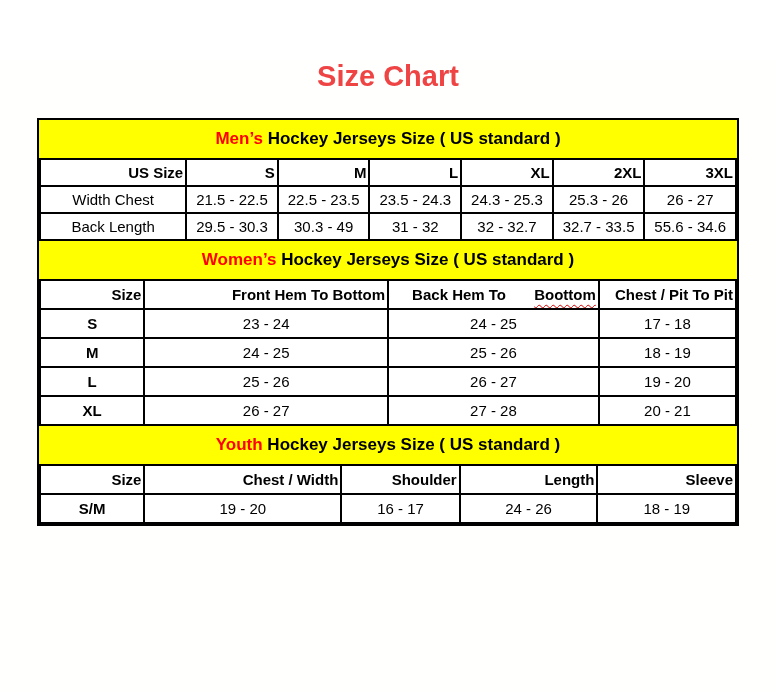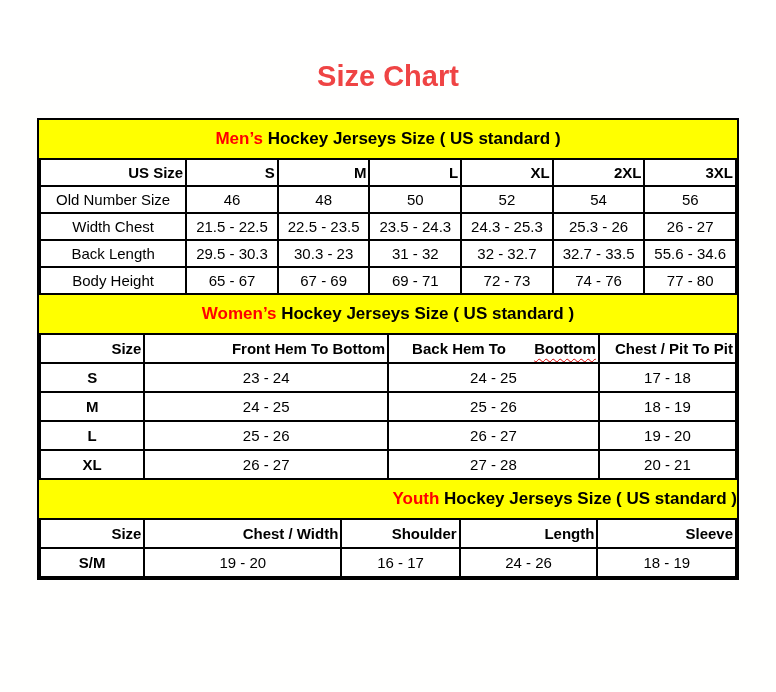--- a/index.html
+++ b/index.html
@@ -83,54 +83,36 @@
             <th>S</th>
             <th>M</th>
             <th>L</th>
             <th>XL</th>
             <th>2XL</th>
             <th>3XL</th>
           </tr>
         </thead>
         <tbody>
           <tr>
-            <td class="rowlabel">Old Number Size</td>
-            <td>46</td>
-            <td>48</td>
-            <td>50</td>
-            <td>52</td>
-            <td>54</td>
-            <td>56</td>
-          </tr>
-          <tr>
             <td class="rowlabel">Width Chest</td>
             <td>21.5 - 22.5</td>
             <td>22.5 - 23.5</td>
             <td>23.5 - 24.3</td>
             <td>24.3 - 25.3</td>
             <td>25.3 - 26</td>
             <td>26 - 27</td>
           </tr>
           <tr>
             <td class="rowlabel">Back Length</td>
             <td>29.5 - 30.3</td>
-            <td>30.3 - 23</td>
+            <td>30.3 - 49</td>
             <td>31 - 32</td>
             <td>32 - 32.7</td>
             <td>32.7 - 33.5</td>
             <td>55.6 - 34.6</td>
-          </tr>
-          <tr>
-            <td class="rowlabel">Body Height</td>
-            <td>65 - 67</td>
-            <td>67 - 69</td>
-            <td>69 - 71</td>
-            <td>72 - 73</td>
-            <td>74 - 76</td>
-            <td>77 - 80</td>
           </tr>
         </tbody>
       </table>
       <div class="band" style="background: rgb(255, 255, 0);"><span style="color: rgb(255, 0, 0); text-align: right;">Women’s</span><span> Hockey Jerseys Size ( US standard )</span></div>
       <table class="sec-womens">
         <colgroup>
           <col style="width: 15%;">
           <col style="width: 35%;">
           <col style="width: 30.3%;">
           <col style="width: 19.7%;">
@@ -163,21 +145,21 @@
             <td>19 - 20</td>
           </tr>
           <tr>
             <td class="rowlabel-bold">XL</td>
             <td>26 - 27</td>
             <td>27 - 28</td>
             <td>20 - 21</td>
           </tr>
         </tbody>
       </table>
-      <div class="band" style="background: rgb(255, 255, 0); justify-content: flex-end;"><span style="color: rgb(255, 0, 0);">Youth</span><span> Hockey Jerseys Size ( US standard )</span></div>
+      <div class="band" style="background: rgb(255, 255, 0);"><span style="color: rgb(255, 0, 0);">Youth</span><span> Hockey Jerseys Size ( US standard )</span></div>
       <table class="sec-youth">
         <colgroup>
           <col style="width: 15%;">
           <col style="width: 28.3%;">
           <col style="width: 17%;">
           <col style="width: 19.8%;">
           <col style="width: 19.9%;">
         </colgroup>
         <thead>
           <tr>

